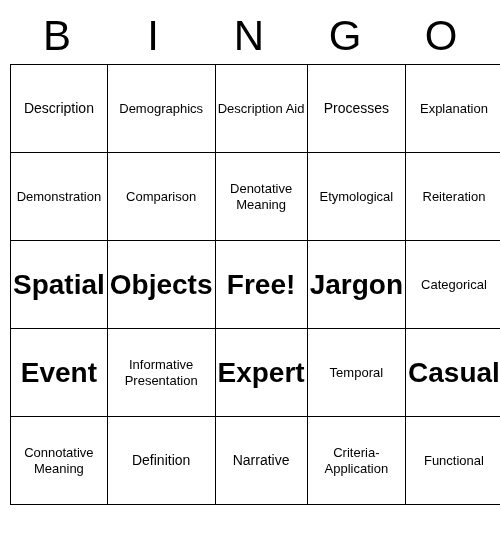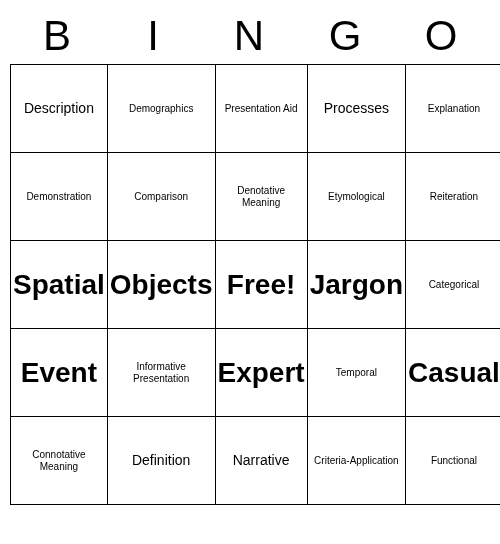--- a/index.html
+++ b/index.html
@@ -51,21 +51,21 @@
       line-height: 1.2;
     }
     .size-large {
       font-size: 28px;
       font-weight: bold;
     }
     .size-medium {
       font-size: 14px;
     }
     .size-small {
-      font-size: 10px;
+      font-size: 13px;
     }
     .free-cell {
       font-size: 28px;
       font-weight: bold;
       text-align: center;
     }
   </style>
 </head>
 <body>
 
@@ -80,21 +80,21 @@
   <table id="bingo-grid">
     <tbody id="bingo-tbody">
     <tr>
           <td>
             <span class="cell-text size-medium">Description</span>
           </td>
           <td>
             <span class="cell-text size-small">Demographics</span>
           </td>
           <td>
-            <span class="cell-text size-small">Presentation Aid</span>
+            <span class="cell-text size-small">Description Aid</span>
           </td>
           <td>
             <span class="cell-text size-medium">Processes</span>
           </td>
           <td>
             <span class="cell-text size-small">Explanation</span>
           </td>
         </tr>
         <tr>
           <td>

